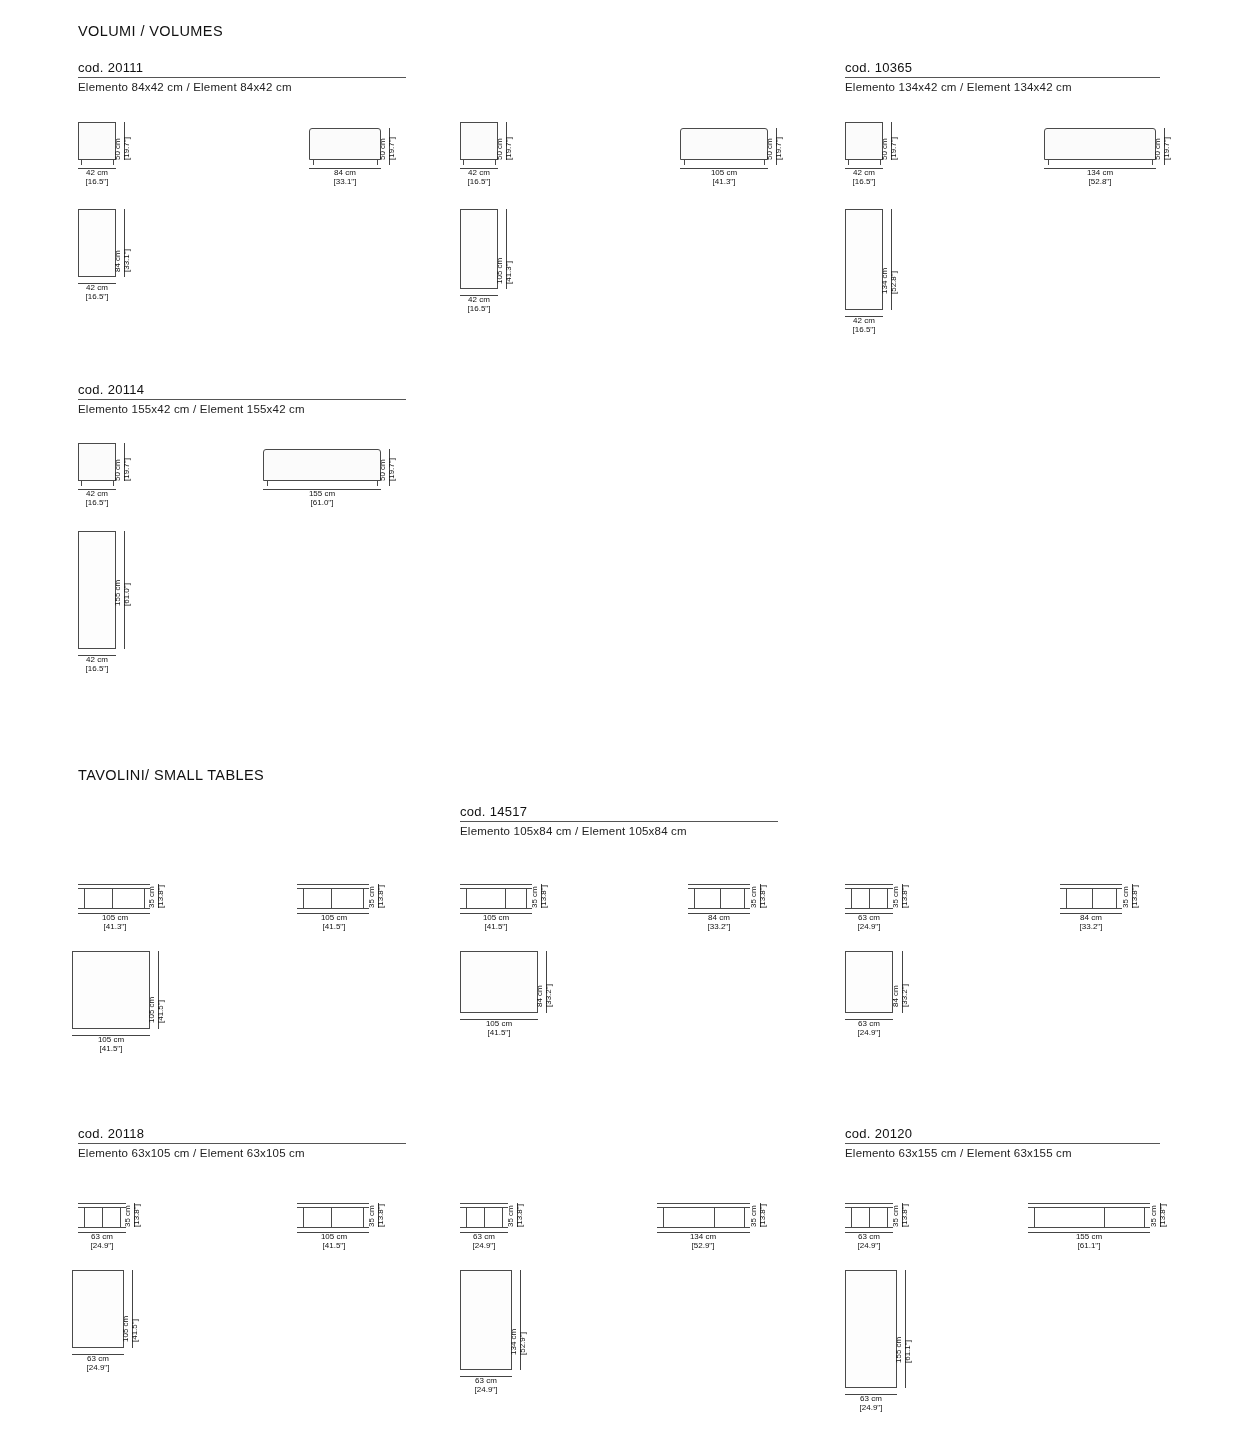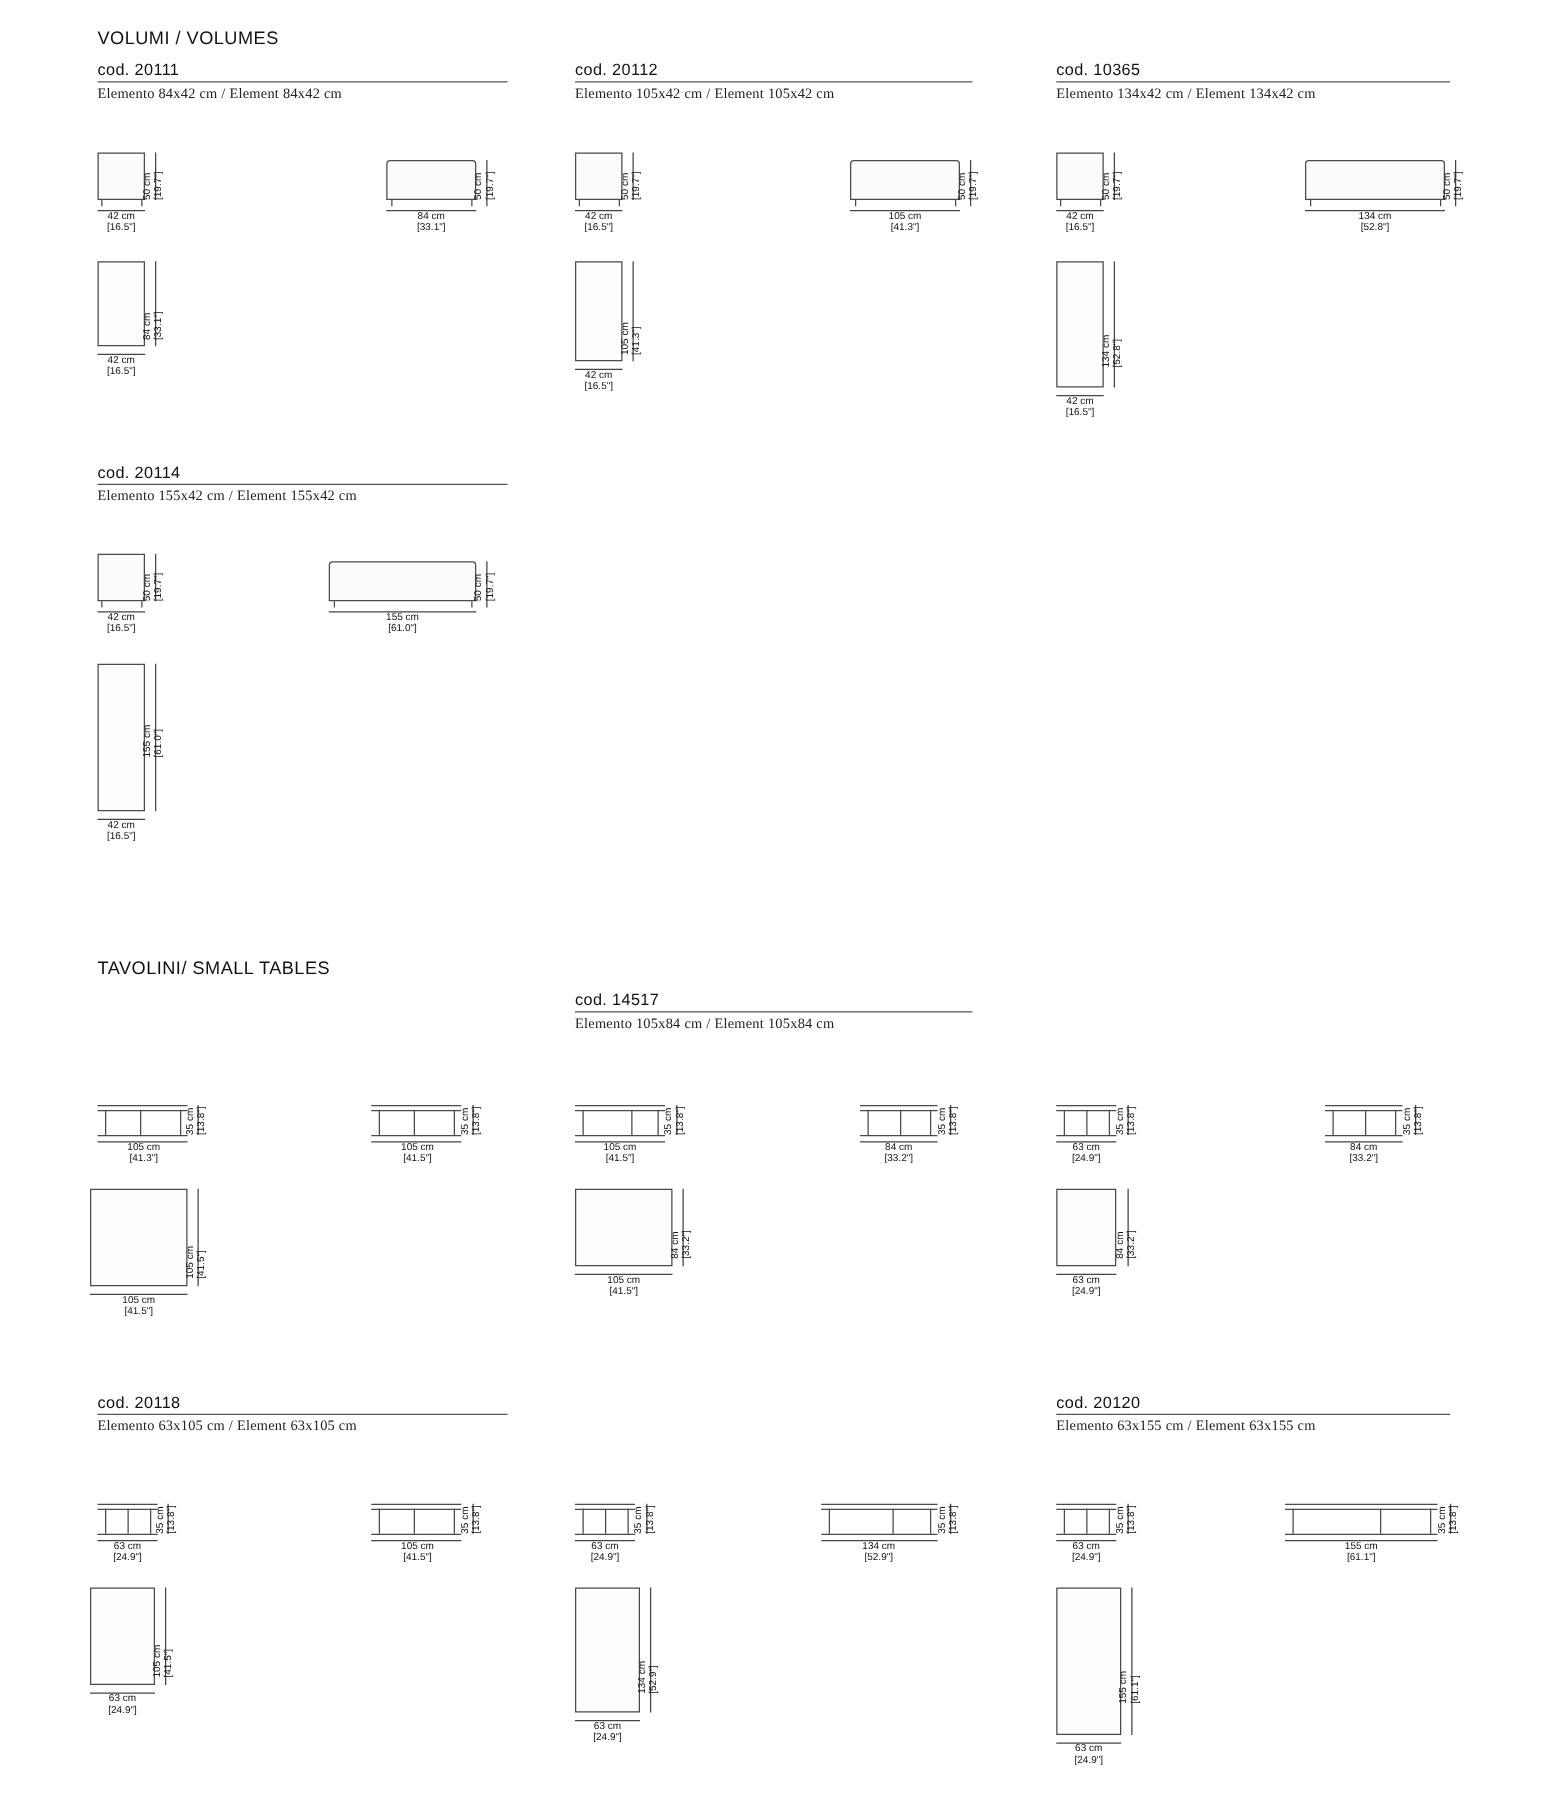--- a/index.html
+++ b/index.html
@@ -26,39 +26,39 @@
     position: absolute;
     font-size: 14.5px;
     letter-spacing: 0.4px;
     color: #111;
     white-space: nowrap;
   }
 
   
   .item {
     position: absolute;
+    margin-top: 12px;
   }
   .item-code {
     font-size: 13px;
     color: #111;
     letter-spacing: 0.3px;
     white-space: nowrap;
     margin-bottom: 2px;
   }
   .item-rule {
     border-bottom: 0.8px solid #555;
     width: 100%;
     margin-bottom: 3px;
   }
   .item-desc {
     font-size: 11.5px;
     color: #222;
     letter-spacing: 0.2px;
     white-space: nowrap;
-    font-family: Liberation Serif, serif;
   }
 
   
   .draw {
     position: absolute;
   }
   .shape {
     position: absolute;
     border: 0.8px solid #4a4a4a;
     background: #fbfbfb;
@@ -148,25 +148,20 @@
     <div class="line-h" style="left:78px; top:283px; width:38px;"></div>
     <div class="dim-h" style="left:74px; top:284px; width:46px;">
       <span>42 cm</span><br><span>[16.5"]</span>
     </div>
     <div class="line-v" style="left:124px; top:209px; height:68px;"></div>
     <div class="dim-v" style="left:114px; top:272px;">
       <span>84 cm</span><br><span>[33.1"]</span>
     </div>
   </div>
 
-  <div class="item" style="left:460px; top:48px; width:318px;">
-    <div class="item-code">cod. 20112</div>
-    <div class="item-rule"></div>
-    <div class="item-desc">Elemento   105x42 cm   /   Element   105x42 cm</div>
-  </div>
 
   <div class="draw">
     <div class="shape" style="left:460px; top:122px; width:38px; height:38px;"></div>
     <div class="leg" style="left:463px; top:160px; height:5px;"></div>
     <div class="leg" style="left:495px; top:160px; height:5px;"></div>
     <div class="line-h" style="left:460px; top:168px; width:38px;"></div>
     <div class="dim-h" style="left:456px; top:169px; width:46px;">
       <span>42 cm</span><br><span>[16.5"]</span>
     </div>
     <div class="line-v" style="left:506px; top:122px; height:38px;"></div>

